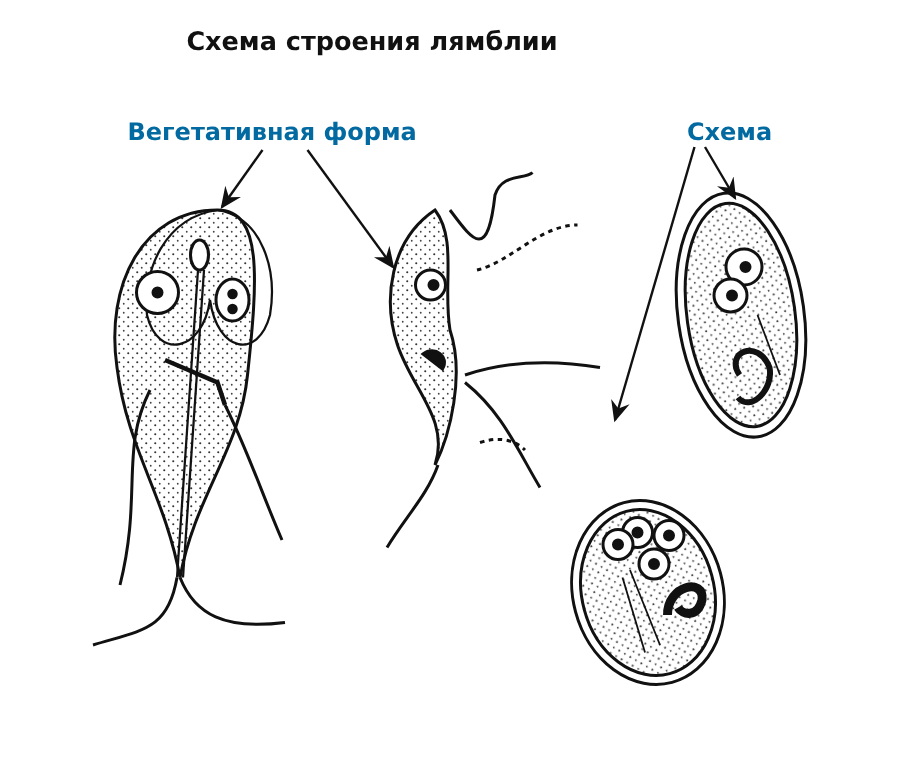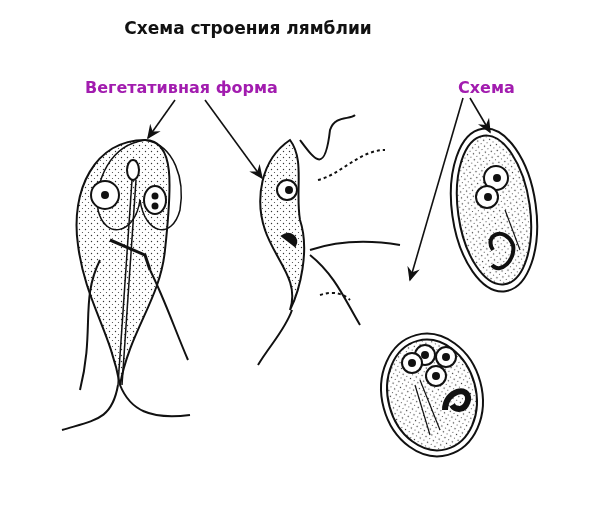--- a/index.html
+++ b/index.html
@@ -1,18 +1,18 @@
 <!DOCTYPE html>
 <html><head>
 <meta charset="utf-8">
 <style>
   html, body { margin:0; padding:0; background:#ffffff; }
   body { width:600px; height:505px; position:relative; overflow:hidden; font-family:"DejaVu Sans", "Liberation Sans", sans-serif; }
   .title { position:absolute; top:18px; left:0; width:496px; text-align:center; font-size:17px; font-weight:bold; color:#111; }
-  .label { position:absolute; font-size:16px; font-weight:bold; color:#a21caf; }
+  .label { position:absolute; font-size:16px; font-weight:bold; color:#0369a1; }
   .label-veg { top:78px; left:85px; }
   .label-cyst { top:78px; left:458px; }
   svg { position:absolute; top:0; left:0; }
 </style>
 </head>
 <body>
 
 <div class="title">Схема строения лямблии</div>
 <div class="label label-veg">Вегетативная форма</div>
 <div class="label label-cyst">Схема</div>

